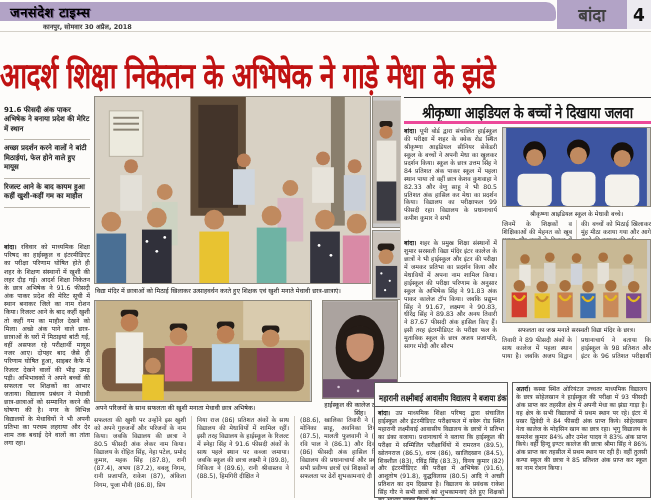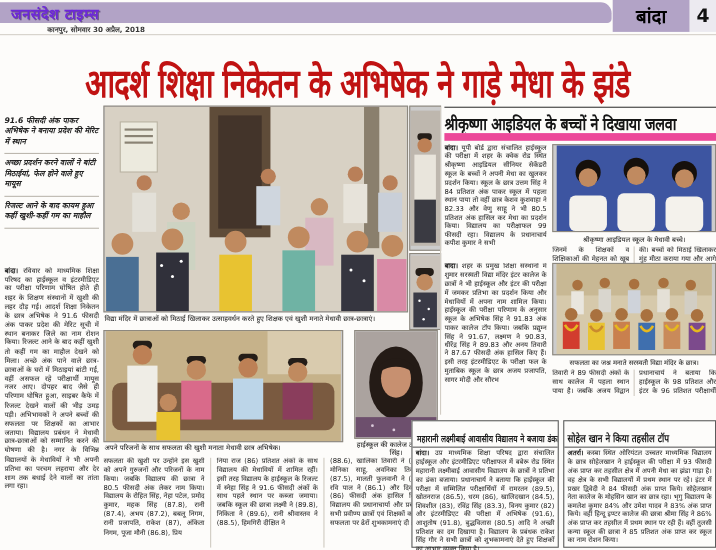--- a/index.html
+++ b/index.html
@@ -1,52 +1,52 @@
 <!DOCTYPE html>
 <html lang="hi"><head>
 <meta charset="utf-8">
 <style>
   html,body{margin:0;padding:0;background:#e9e7e2;}
   .page{position:relative;width:651px;height:500px;background:#fdfcfa;overflow:hidden;
         font-family:"DejaVu Sans",sans-serif;color:#1a1a1a;margin:0 auto;}
   
   .band{position:absolute;left:0;top:2px;width:556px;height:19px;background:#b2a3c6;border-radius:0 10px 4px 0;}
-  .masthead{position:absolute;left:10px;top:3px;font-size:13px;font-weight:bold;color:#6d28d9;
+  .masthead{position:absolute;left:10px;top:3px;font-size:13px;font-weight:bold;color:#000000;
             text-shadow:1px 1px 0 #6d5a86;letter-spacing:.5px;}
   .dateline{position:absolute;left:10px;top:22px;font-size:6.5px;color:#3a3a3a;font-weight:bold;margin-left:33px;}
   .edition-box{position:absolute;left:557px;top:0;width:70px;height:29px;background:#b2a3c6;
                display:flex;align-items:center;justify-content:center;}
-  .edition-box span{color:#000000;font-size:17px;font-weight:bold;}
+  .edition-box span{color:#404040;font-size:17px;font-weight:bold;}
   .pagenum-box{position:absolute;left:627px;top:0;width:24px;height:29px;background:#eceaf0;
                display:flex;align-items:center;justify-content:center;}
   .pagenum-box span{color:#111;font-size:17px;font-weight:bold;}
   .header-rule{position:absolute;left:0;top:31px;width:651px;height:1px;background:#d4d0c8;}
   
-  .headline{position:absolute;left:0;top:50px;width:650px;text-align:center;white-space:nowrap;}
+  .headline{position:absolute;left:0;top:50px;width:650px;white-space:nowrap;}
   .headline .stretch{display:inline-block;transform:scaleY(1.35);transform-origin:center top;
             font-size:26.5px;font-weight:bold;color:#c01212;letter-spacing:-0.5px;}
   
-  .rail{position:absolute;left:4px;top:102px;width:86px;font-style:italic;}
+  .rail{position:absolute;left:4px;top:102px;width:86px;}
   .hl{font-size:7px;line-height:1.35;font-weight:bold;color:#222;padding:4px 0 5px 0;
       border-bottom:1px solid #bcb7ae;}
   .rail-body{position:absolute;left:4px;top:243px;width:86px;height:254px;overflow:hidden;
       font-size:6.3px;line-height:1.3;text-align:justify;color:#1c1c1c;}
   .lead{font-weight:bold;}
   
   .photo{position:absolute;border:1px solid #8d887e;box-sizing:border-box;overflow:hidden;background:#ccc;}
   .photo svg{display:block;}
   .cap{position:absolute;font-size:6.3px;line-height:1.25;color:#111;}
   
   .bottom-cols{position:absolute;left:94px;top:416px;width:298px;height:82px;display:flex;overflow:hidden;}
   .bcol{width:94px;font-size:6.2px;line-height:1.3;text-align:justify;overflow:hidden;}
   .bcol + .bcol{border-left:1px solid #cfcac0;padding-left:5px;margin-left:5px;}
   
   .vrule{position:absolute;left:400px;top:97px;width:1px;height:280px;background:#d2cdc4;}
   .article{position:absolute;left:404px;width:247px;}
-  .art-head{border-top:1.5px solid #3a3a3a;border-bottom:7px solid #ec4899;
+  .art-head{border-top:1.5px solid #3a3a3a;border-bottom:3px solid #ec4899;text-align:center;
             padding:2px 0;white-space:nowrap;overflow:hidden;}
   .art-head span{display:inline-block;transform:scaleY(1.2);transform-origin:center top;
             font-weight:bold;color:#151515;}
   .a0 .art-head span{font-size:13px;letter-spacing:-0.3px;}
   .a1 .art-head span{font-size:12px;letter-spacing:-0.3px;}
   .art-flex{display:flex;margin-top:3px;}
   .art-bodycol{width:93px;font-size:6.2px;line-height:1.28;text-align:justify;overflow:hidden;}
   .art-right{margin-left:5px;width:149px;}
   .art-cap{font-size:6.2px;text-align:center;color:#111;margin-top:2px;}
   .mini-row{display:flex;margin-top:2px;}
@@ -284,21 +284,18 @@
   <div class="sidebox sb1">
     <div class="box-head">
       <span>महारानी लक्ष्मीबाई आवासीय विद्यालय ने बजाया डंका</span>
     </div>
     <div class="box-body">
       <span class="lead">बांदा।</span><span> उप्र माध्यमिक शिक्षा परिषद द्वारा संचालित हाईस्कूल और इंटरमीडिएट परीक्षाफल में बबेरू रोड स्थित महारानी लक्ष्मीबाई आवासीय विद्यालय के छात्रों ने प्रतिभा का डंका बजाया। प्रधानाचार्य ने बताया कि हाईस्कूल की परीक्षा में सम्मिलित परीक्षार्थियों में रामरतन (89.5), खोतनराज (86.5), धरम (86), खालिदखान (84.5), शिवशील (83), रविंद्र सिंह (83.3), विनय कुमार (82) और इंटरमीडिएट की परीक्षा में अभिषेक (91.6), आशुतोष (91.8), बुद्धविलास (80.5) आदि ने अच्छी प्रतिशत का दम दिखाया है। विद्यालय के प्रबंधक राकेश सिंह गौर ने सभी छात्रों को शुभकामनाएं देते हुए शिक्षकों का आभार व्यक्त किया है।</span>
     </div>
   </div>
 
   <div class="sidebox sb2">
-    <div class="box-head">
-      <span>सोहेल खान ने किया तहसील टॉप</span>
-    </div>
     <div class="box-body">
       <span class="lead">अतर्रा।</span><span> कस्बा स्थित ओरियंटल उच्चतर माध्यमिक विद्यालय के छात्र सोहेलखान ने हाईस्कूल की परीक्षा में 93 फीसदी अंक प्राप्त कर तहसील क्षेत्र में अपनी मेधा का झंडा गाड़ा है। वह क्षेत्र के सभी विद्यालयों में प्रथम स्थान पर रहे। इंटर में प्रखर द्विवेदी ने 84 फीसदी अंक प्राप्त किये। सोहेलखान नेता कालेज के मोहसिन खान का छात्र रहा। भृगु विद्यालय के कमलेश कुमार 84% और उमेश यादव ने 83% अंक प्राप्त किये। वहीं हिन्दू इण्टर कालेज की छात्रा श्रीमा सिंह ने 86% अंक प्राप्त कर तहसील में प्रथम स्थान पर रही हैं। वहीं तुलसी कन्या स्कूल की छात्रा ने 85 प्रतिशत अंक प्राप्त कर स्कूल का नाम रोशन किया।</span>
     </div>
   </div>
 
 </div>
 
 </body></html>

